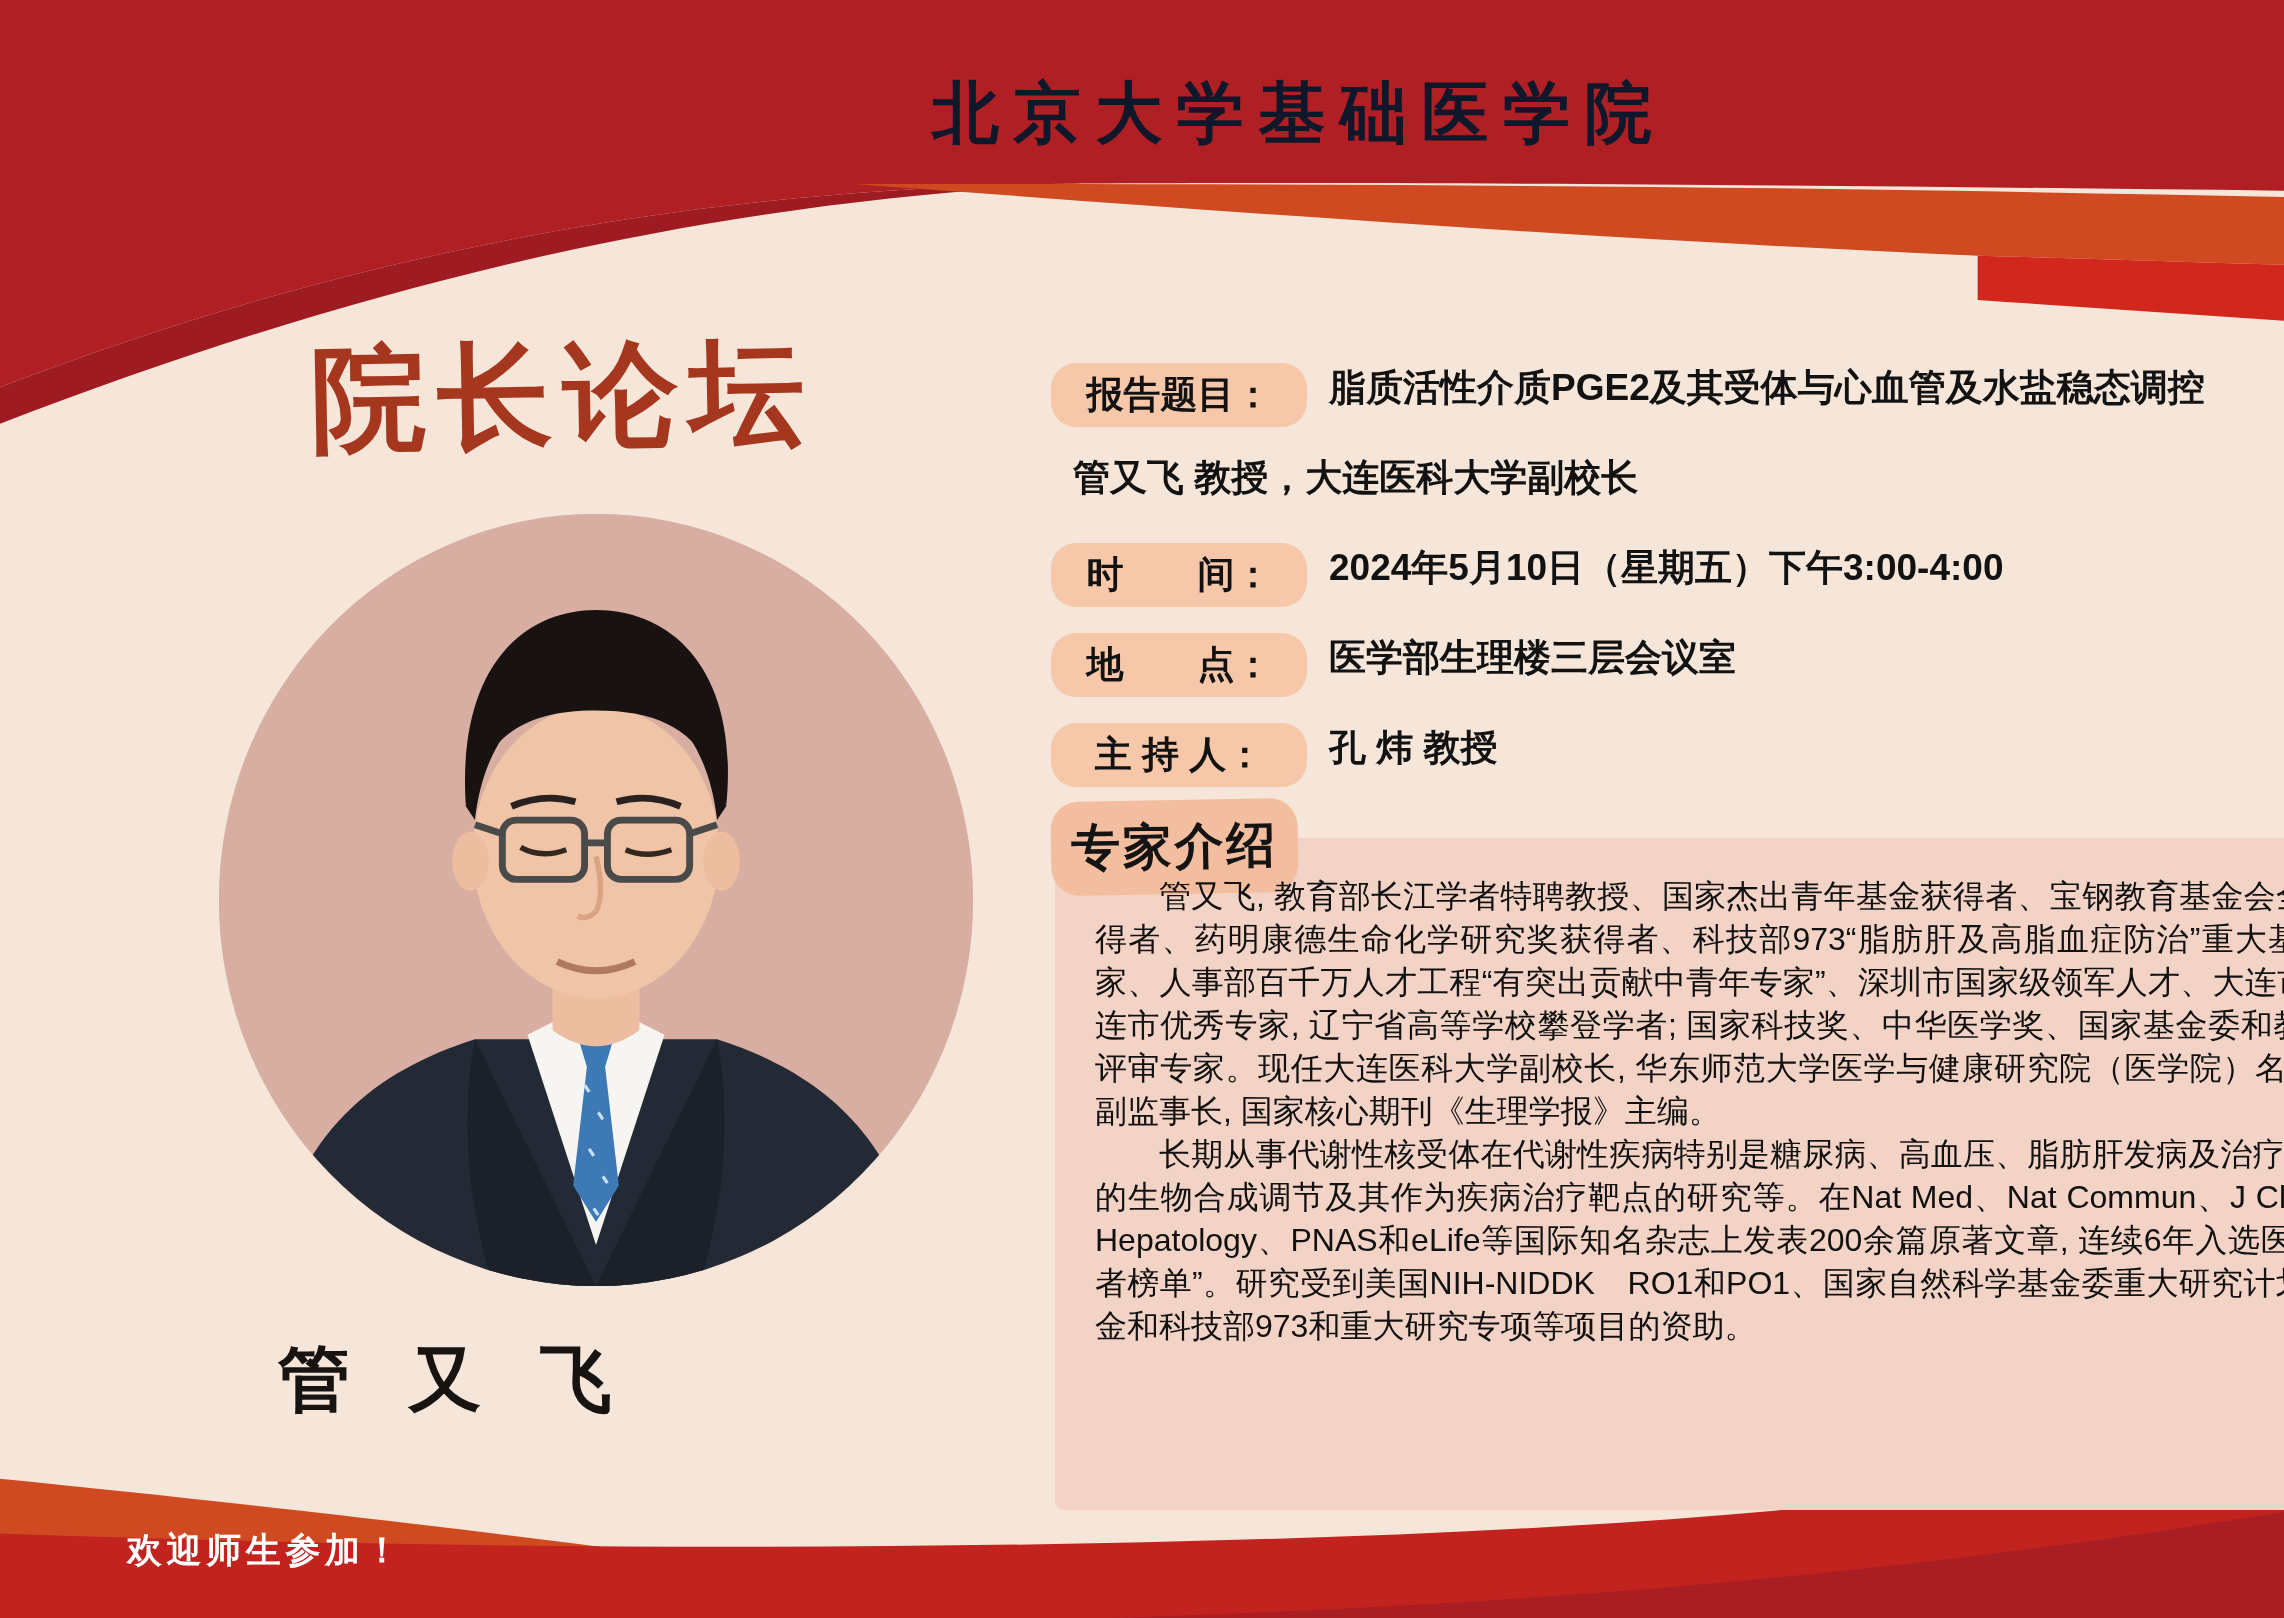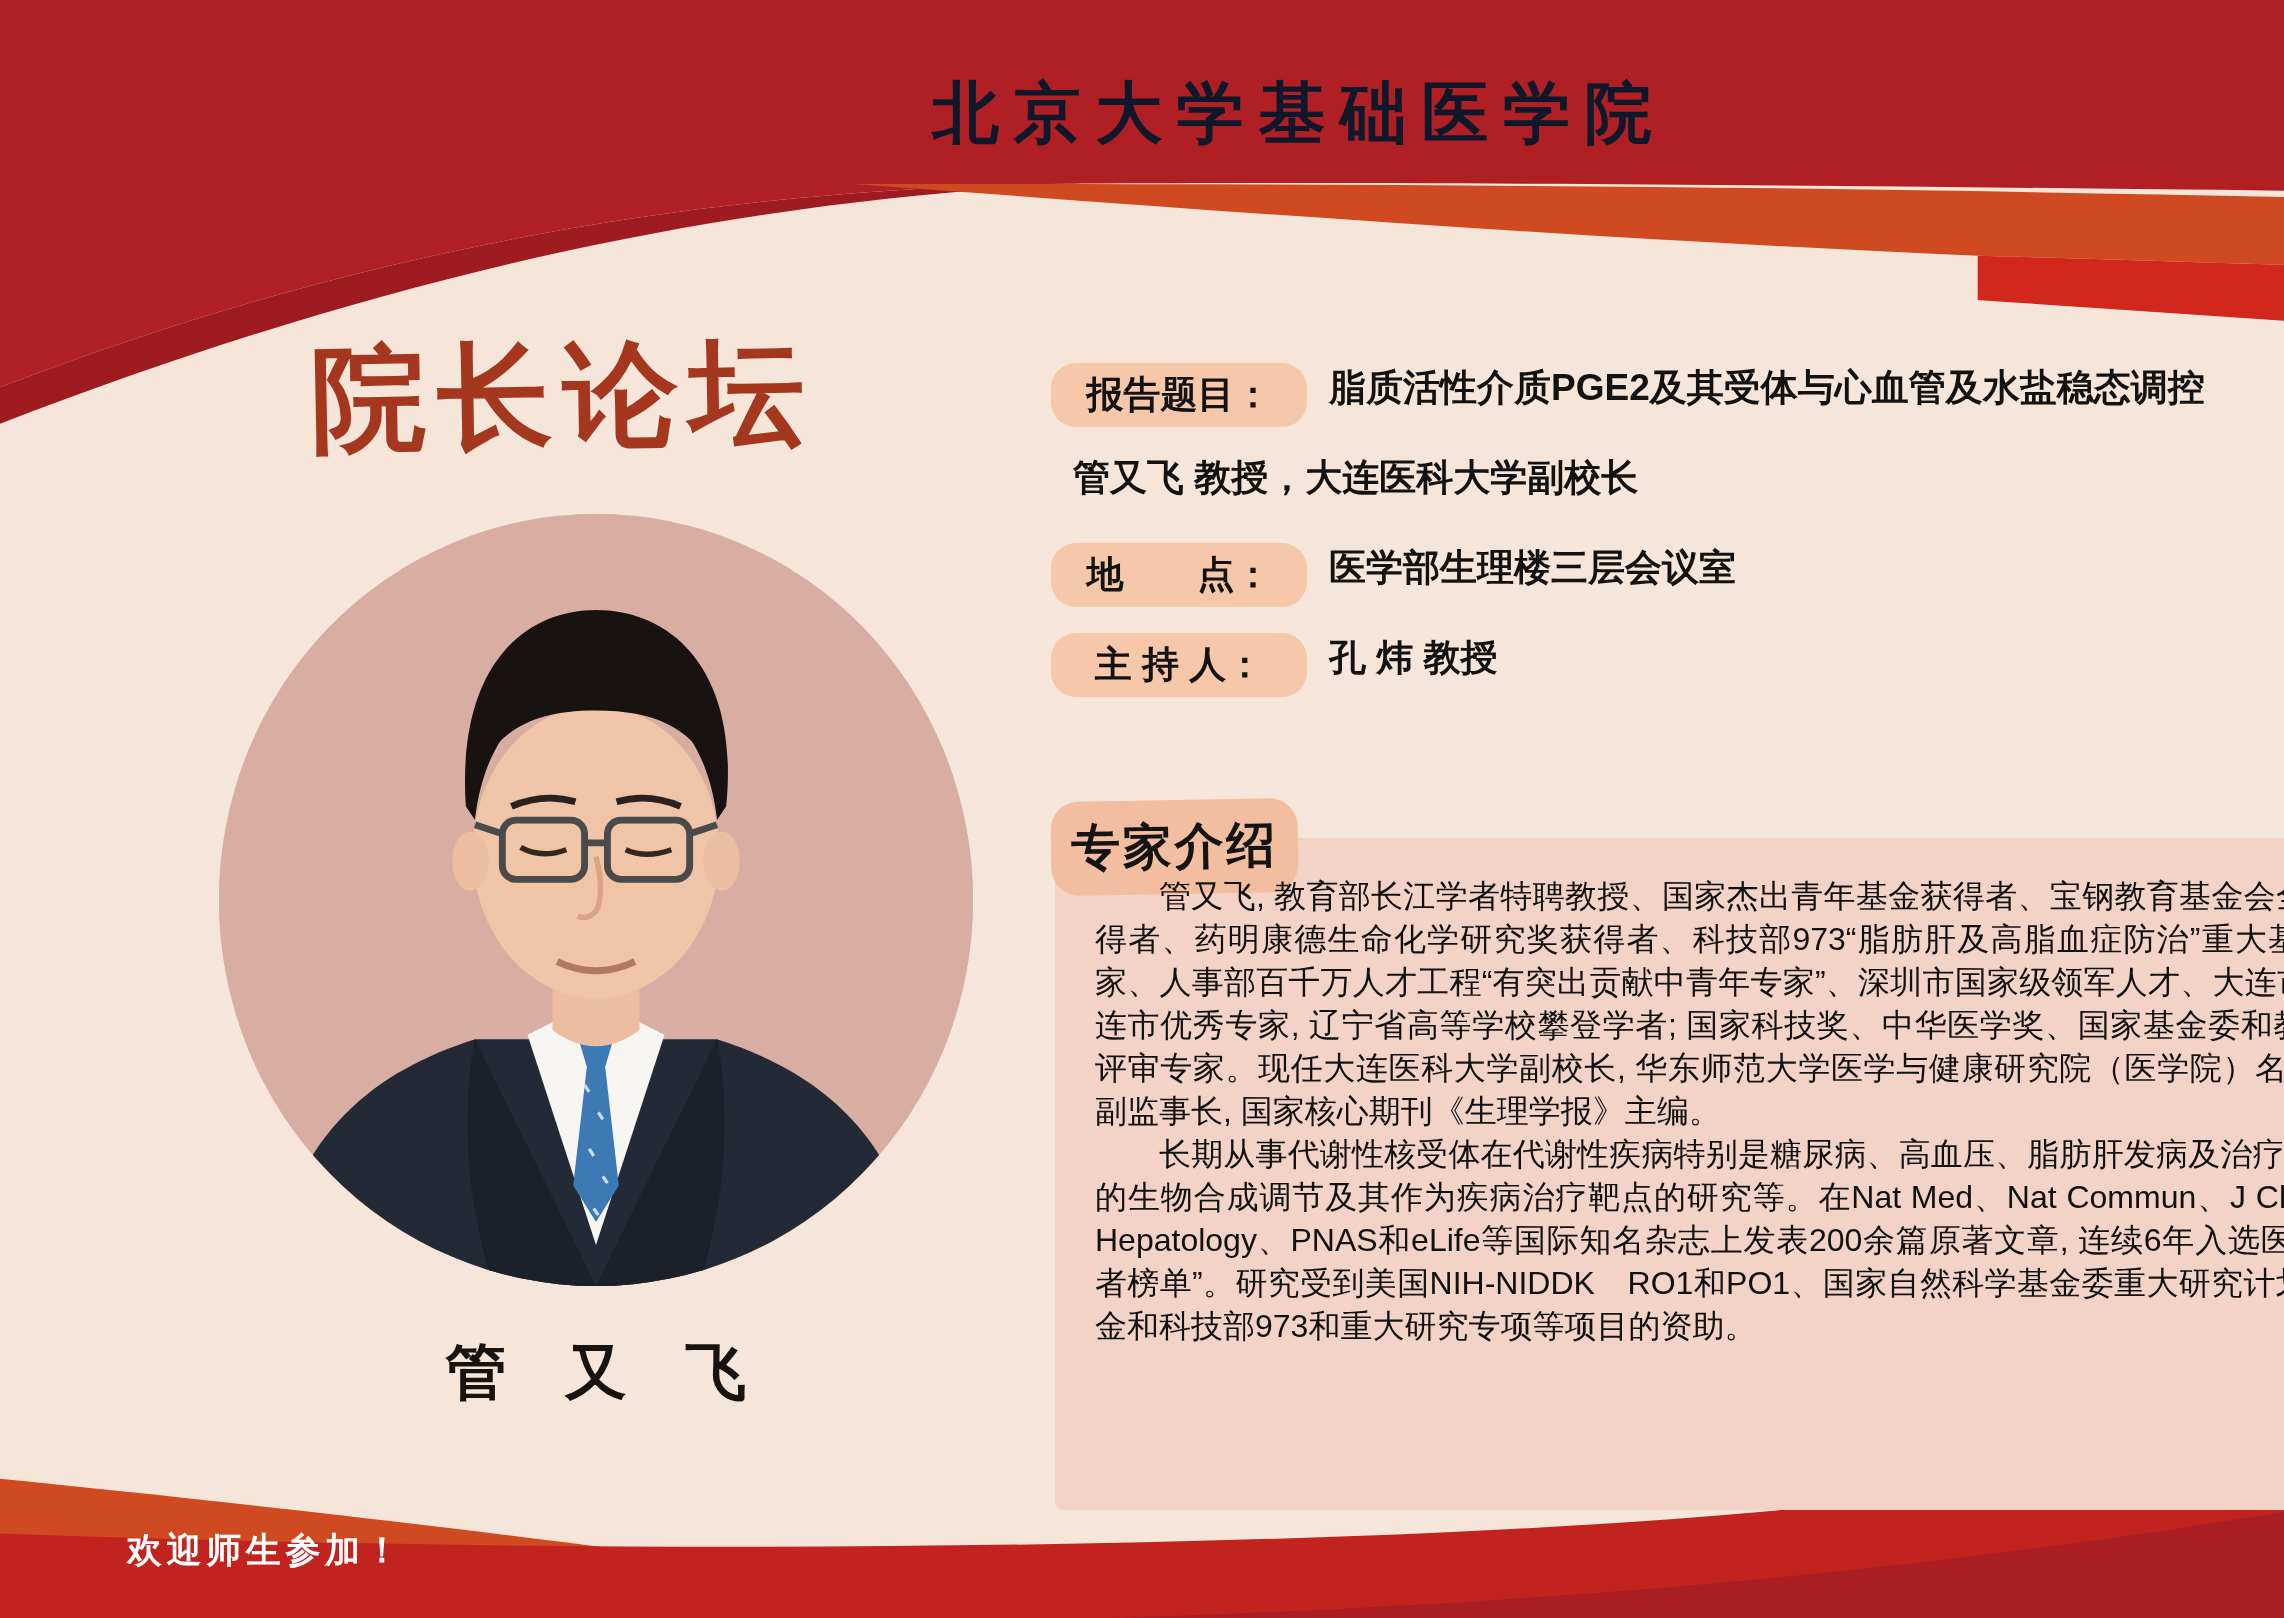--- a/index.html
+++ b/index.html
@@ -27,23 +27,23 @@
     color:#A5371E;letter-spacing:11px;white-space:nowrap;
     transform:rotate(-1deg);
   }
   .photo{
     position:absolute;left:219px;top:514px;width:754px;height:772px;
     border-radius:50%;overflow:hidden;background:#D8AEA3;
   }
   .photo svg{width:100%;height:100%;display:block;}
   .speaker-name{
     position:absolute;left:219px;top:1332px;width:754px;
-    text-align:center;
+    text-align:left;
     font-family:"Liberation Serif","DejaVu Serif",serif;
-    font-weight:bold;font-size:61px;letter-spacing:59px;
+    font-weight:bold;font-size:72px;letter-spacing:59px;
     color:#171310;white-space:nowrap;text-indent:59px;
   }
 
   
   .info{position:absolute;left:1051px;top:363px;}
   .info-row{display:flex;align-items:flex-start;height:64px;margin-bottom:26px;}
   .pill{
     width:256px;height:64px;flex:0 0 auto;
     background:#F6C7A9;border-radius:25px;
     display:flex;align-items:center;justify-content:center;
@@ -145,20 +145,24 @@
 
   <div class="info">
     <div class="info-row">
       <div class="pill">报告题目：</div>
       <div class="info-value">脂质活性介质PGE2及其受体与心血管及水盐稳态调控</div>
     </div>
     <div class="info-row">
       <div class="info-value">管又飞 教授，大连医科大学副校长</div>
     </div>
     <div class="info-row">
+      <div class="pill">时　　间：</div>
+      <div class="info-value">2024年5月10日（星期五）下午3:00-4:00</div>
+    </div>
+    <div class="info-row">
       <div class="pill">地　　点：</div>
       <div class="info-value">医学部生理楼三层会议室</div>
     </div>
     <div class="info-row">
       <div class="pill">主 持 人：</div>
       <div class="info-value">孔 炜 教授</div>
     </div>
   </div>
 
   <div class="intro-panel"></div>

